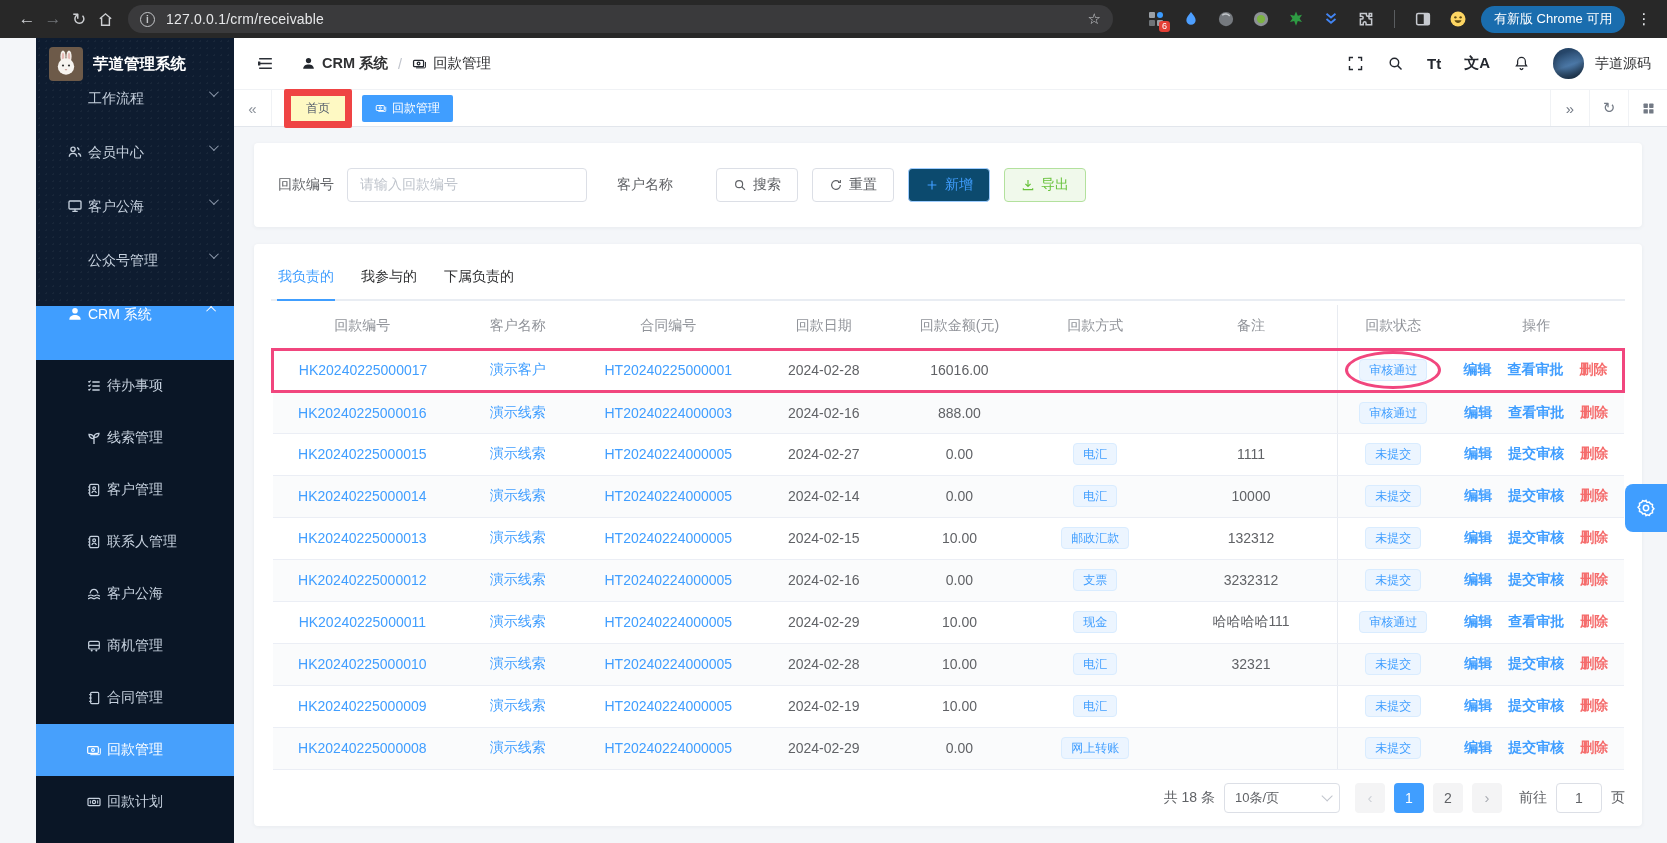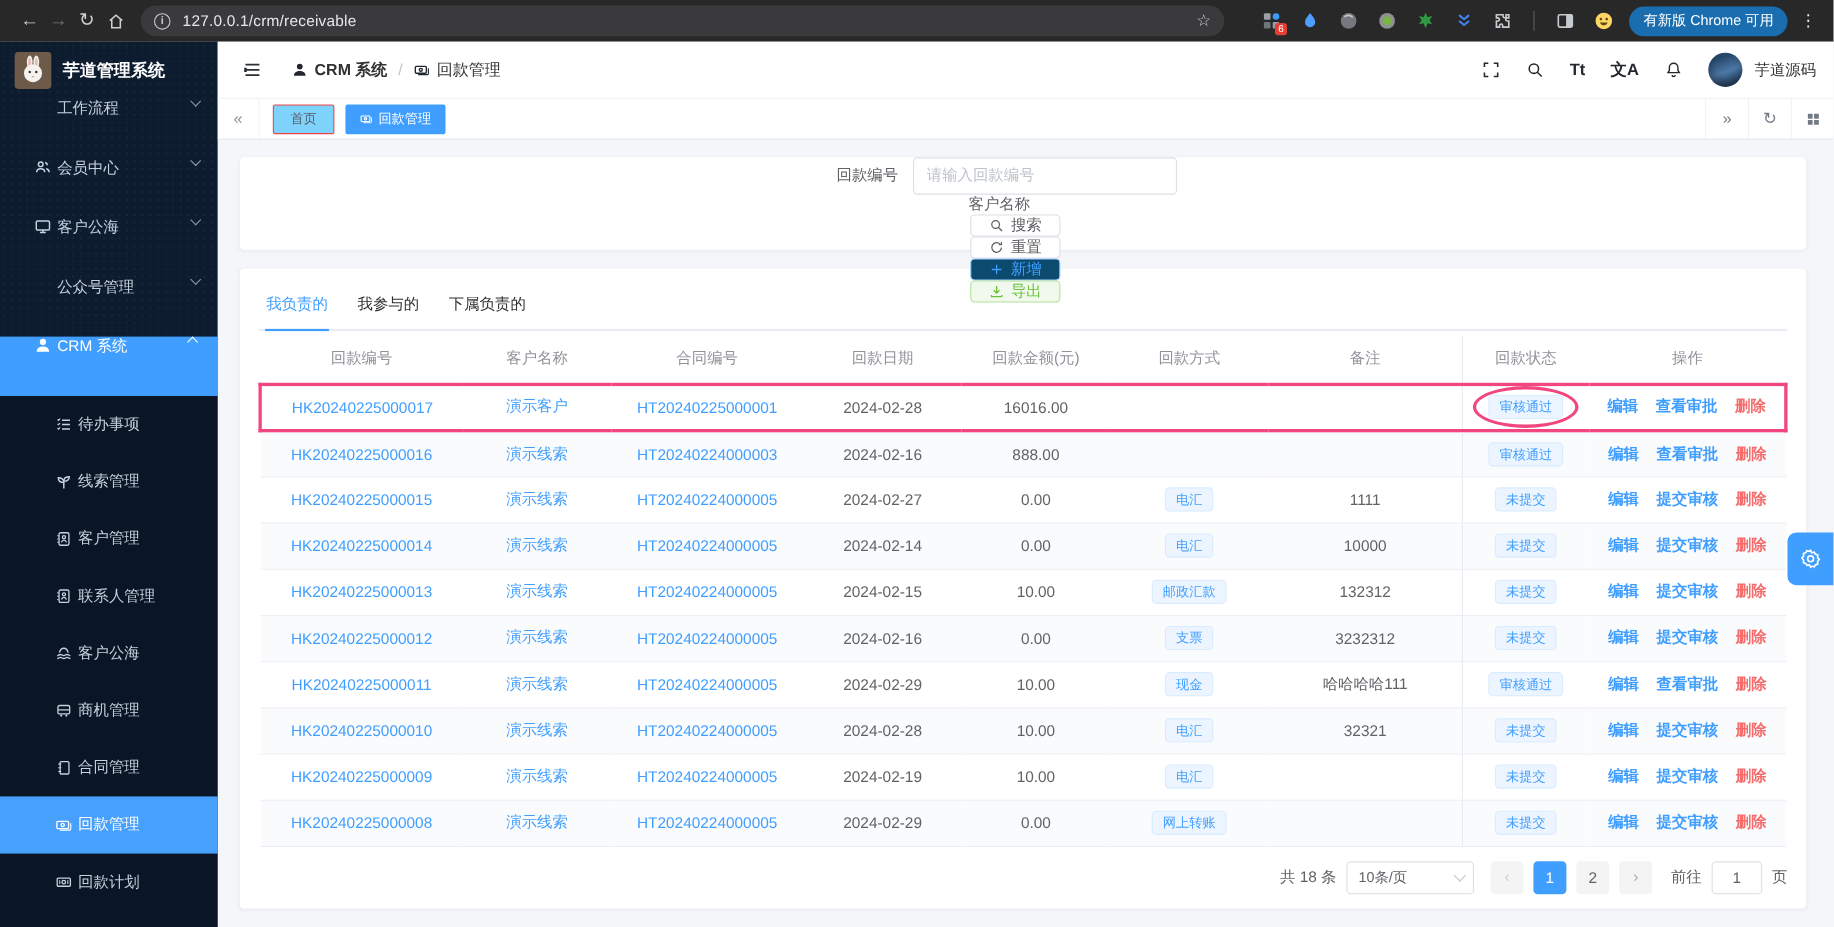--- a/index.html
+++ b/index.html
@@ -23,21 +23,21 @@
   .url-star{margin-left:auto;color:#cdcfd2;font-size:15px;}
   .ext-zone{display:flex;align-items:center;gap:17px;margin-left:34px;}
   .ext{width:18px;height:18px;position:relative;}
   .ext svg{width:18px;height:18px;}
   .ext-badge{position:absolute;right:-5px;bottom:-4px;background:#e43f35;color:#fff;font-size:9px;border-radius:3px;padding:1px 3px;line-height:1;}
   .chrome-sep{width:1px;height:18px;background:#5a5d60;margin:0 2px;}
   .update-pill{height:27px;background:#1a6dae;border-radius:14px;color:#fff;font-size:13px;display:flex;align-items:center;padding:0 13px;margin-left:14px;white-space:nowrap;}
   .kebab{color:#e8eaed;font-size:15px;margin-left:11px;letter-spacing:1px;}
 
   
-  .app{display:flex;height:805px;}
+  .app{display:flex;height:805px;margin-left:36px;}
   .sidebar{width:198px;background:#0e1c30;background-image:radial-gradient(rgba(255,255,255,.045) 1px,transparent 1px);background-size:7px 7px;flex:none;overflow:hidden;display:flex;flex-direction:column;}
   .logo-row{height:52px;display:flex;align-items:center;padding:0 13px;gap:10px;flex:none;}
   .logo-img{width:34px;height:34px;border-radius:4px;overflow:hidden;flex:none;}
   .logo-title{color:#fff;font-size:15.5px;font-weight:bold;white-space:nowrap;}
   .side-item{height:54px;display:flex;align-items:flex-start;padding:0 18px 0 26px;color:#c6d1de;font-size:14px;cursor:pointer;white-space:nowrap;}
   .side-item .side-ic-slot{width:26px;flex:none;display:inline-flex;}
   .side-ic-slot svg{width:16px;height:16px;}
   .side-item.active{background:var(--primary);color:#fff;}
   .chev{width:7px;height:7px;border-right:1.5px solid #8d99ab;border-bottom:1.5px solid #8d99ab;margin-left:auto;flex:none;}
   .chev-down{transform:rotate(45deg) translateY(-2px);}
@@ -63,30 +63,30 @@
   .hdr-ic svg{width:17px;height:17px;}
   .hdr-ic{cursor:pointer;}
   .txt-ic{font-size:15px;font-weight:600;color:#23272e;cursor:pointer;}
   .avatar{width:31px;height:31px;border-radius:50%;background:linear-gradient(160deg,#27476b 20%,#4d7aa9 55%,#1d3650 100%);box-shadow:inset 0 -6px 8px rgba(0,0,0,.35);flex:none;cursor:pointer;}
   .username{font-size:14px;color:var(--text);margin-left:-12px;cursor:pointer;}
 
   
   .tags-bar{height:37px;background:#fff;border-bottom:1px solid #e2e6ec;display:flex;align-items:center;flex:none;}
   .tag-collapse{width:38px;height:100%;display:flex;align-items:center;justify-content:center;color:#8a9099;font-size:15px;border-right:1px solid #f0f2f5;cursor:pointer;}
   .tag{display:inline-flex;align-items:center;gap:5px;font-size:12px;border-radius:2px;cursor:pointer;white-space:nowrap;}
-  .tag-home{margin-left:12px;border:1px solid #ef4444;background:#7dd3fc;color:#57606e;padding:4px 15px;}
+  .tag-home{margin-left:12px;border:7px solid #ef4444;background:#fef9c3;color:#57606e;padding:4px 15px;}
   .tag-active{margin-left:10px;background:var(--primary);color:#fff;padding:5px 13px;}
   .tag-active svg{width:12px;height:12px;}
   .tags-right{margin-left:auto;display:flex;height:100%;}
   .tagbtn{width:39px;height:100%;display:flex;align-items:center;justify-content:center;color:#737a85;border-left:1px solid #f0f2f5;font-size:15px;cursor:pointer;}
   .tagbtn svg{width:15px;height:15px;}
 
   
   .content{flex:1;padding:16px 25px 0 20px;overflow:hidden;}
-  .card{background:#fff;border-radius:4px;box-shadow:0 1px 4px rgba(31,45,61,.06);flex-direction:column;}
+  .card{background:#fff;border-radius:4px;box-shadow:0 1px 4px rgba(31,45,61,.06);}
   .search-card{height:84px;display:flex;align-items:center;padding:0 24px;margin-bottom:17px;}
   .fgroup{display:flex;align-items:center;margin-right:30px;}
   .flabel{font-size:14px;color:var(--text2);margin-right:13px;white-space:nowrap;}
   .el-input{width:240px;height:34px;border:1px solid var(--border);border-radius:4px;display:flex;align-items:center;padding:0 12px;background:#fff;cursor:text;}
   .el-select{width:256px;cursor:pointer;}
   .placeholder{color:#bfc4cc;font-size:14px;}
   .sel-chev{width:8px;height:8px;border-right:1.4px solid #c0c4cc;border-bottom:1.4px solid #c0c4cc;transform:rotate(45deg) translateY(-3px);margin-left:auto;}
   .btn{height:34px;display:inline-flex;align-items:center;gap:6px;padding:0 16px;border:1px solid var(--border);border-radius:4px;background:#fff;color:var(--text2);font-size:14px;margin-right:14px;cursor:pointer;white-space:nowrap;}
   .btn svg{width:14px;height:14px;}
   .btn.primary-plain{background:#0c4a6e;border-color:#9fcdff;color:var(--primary);}

